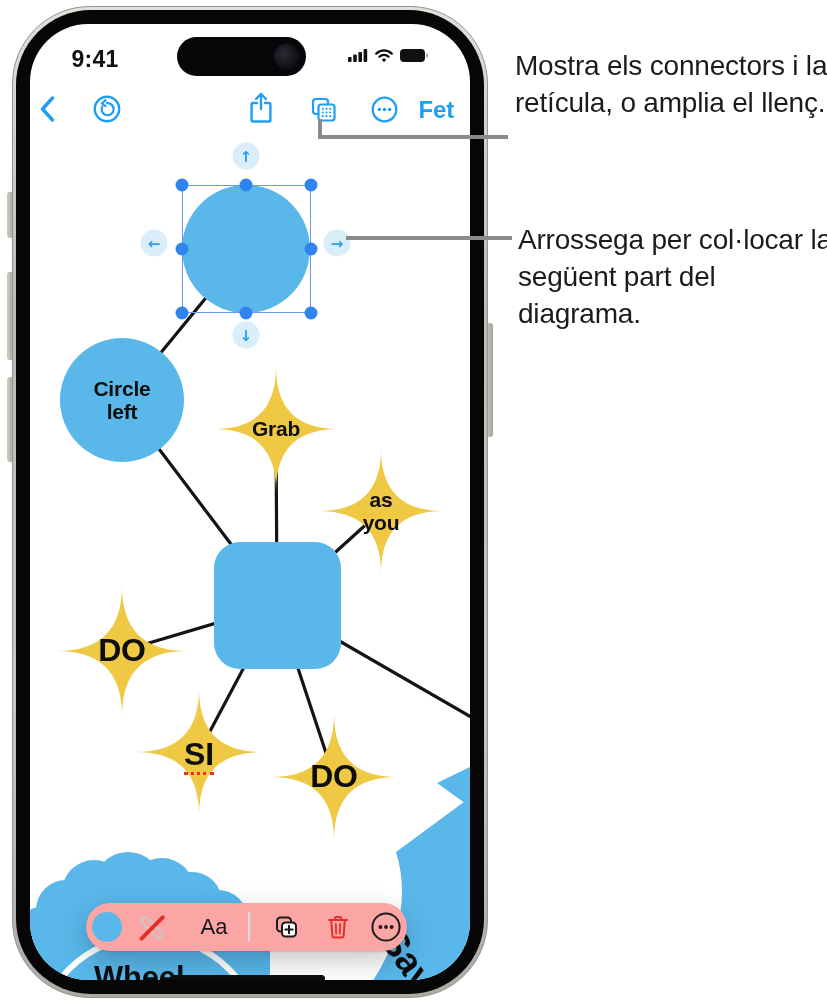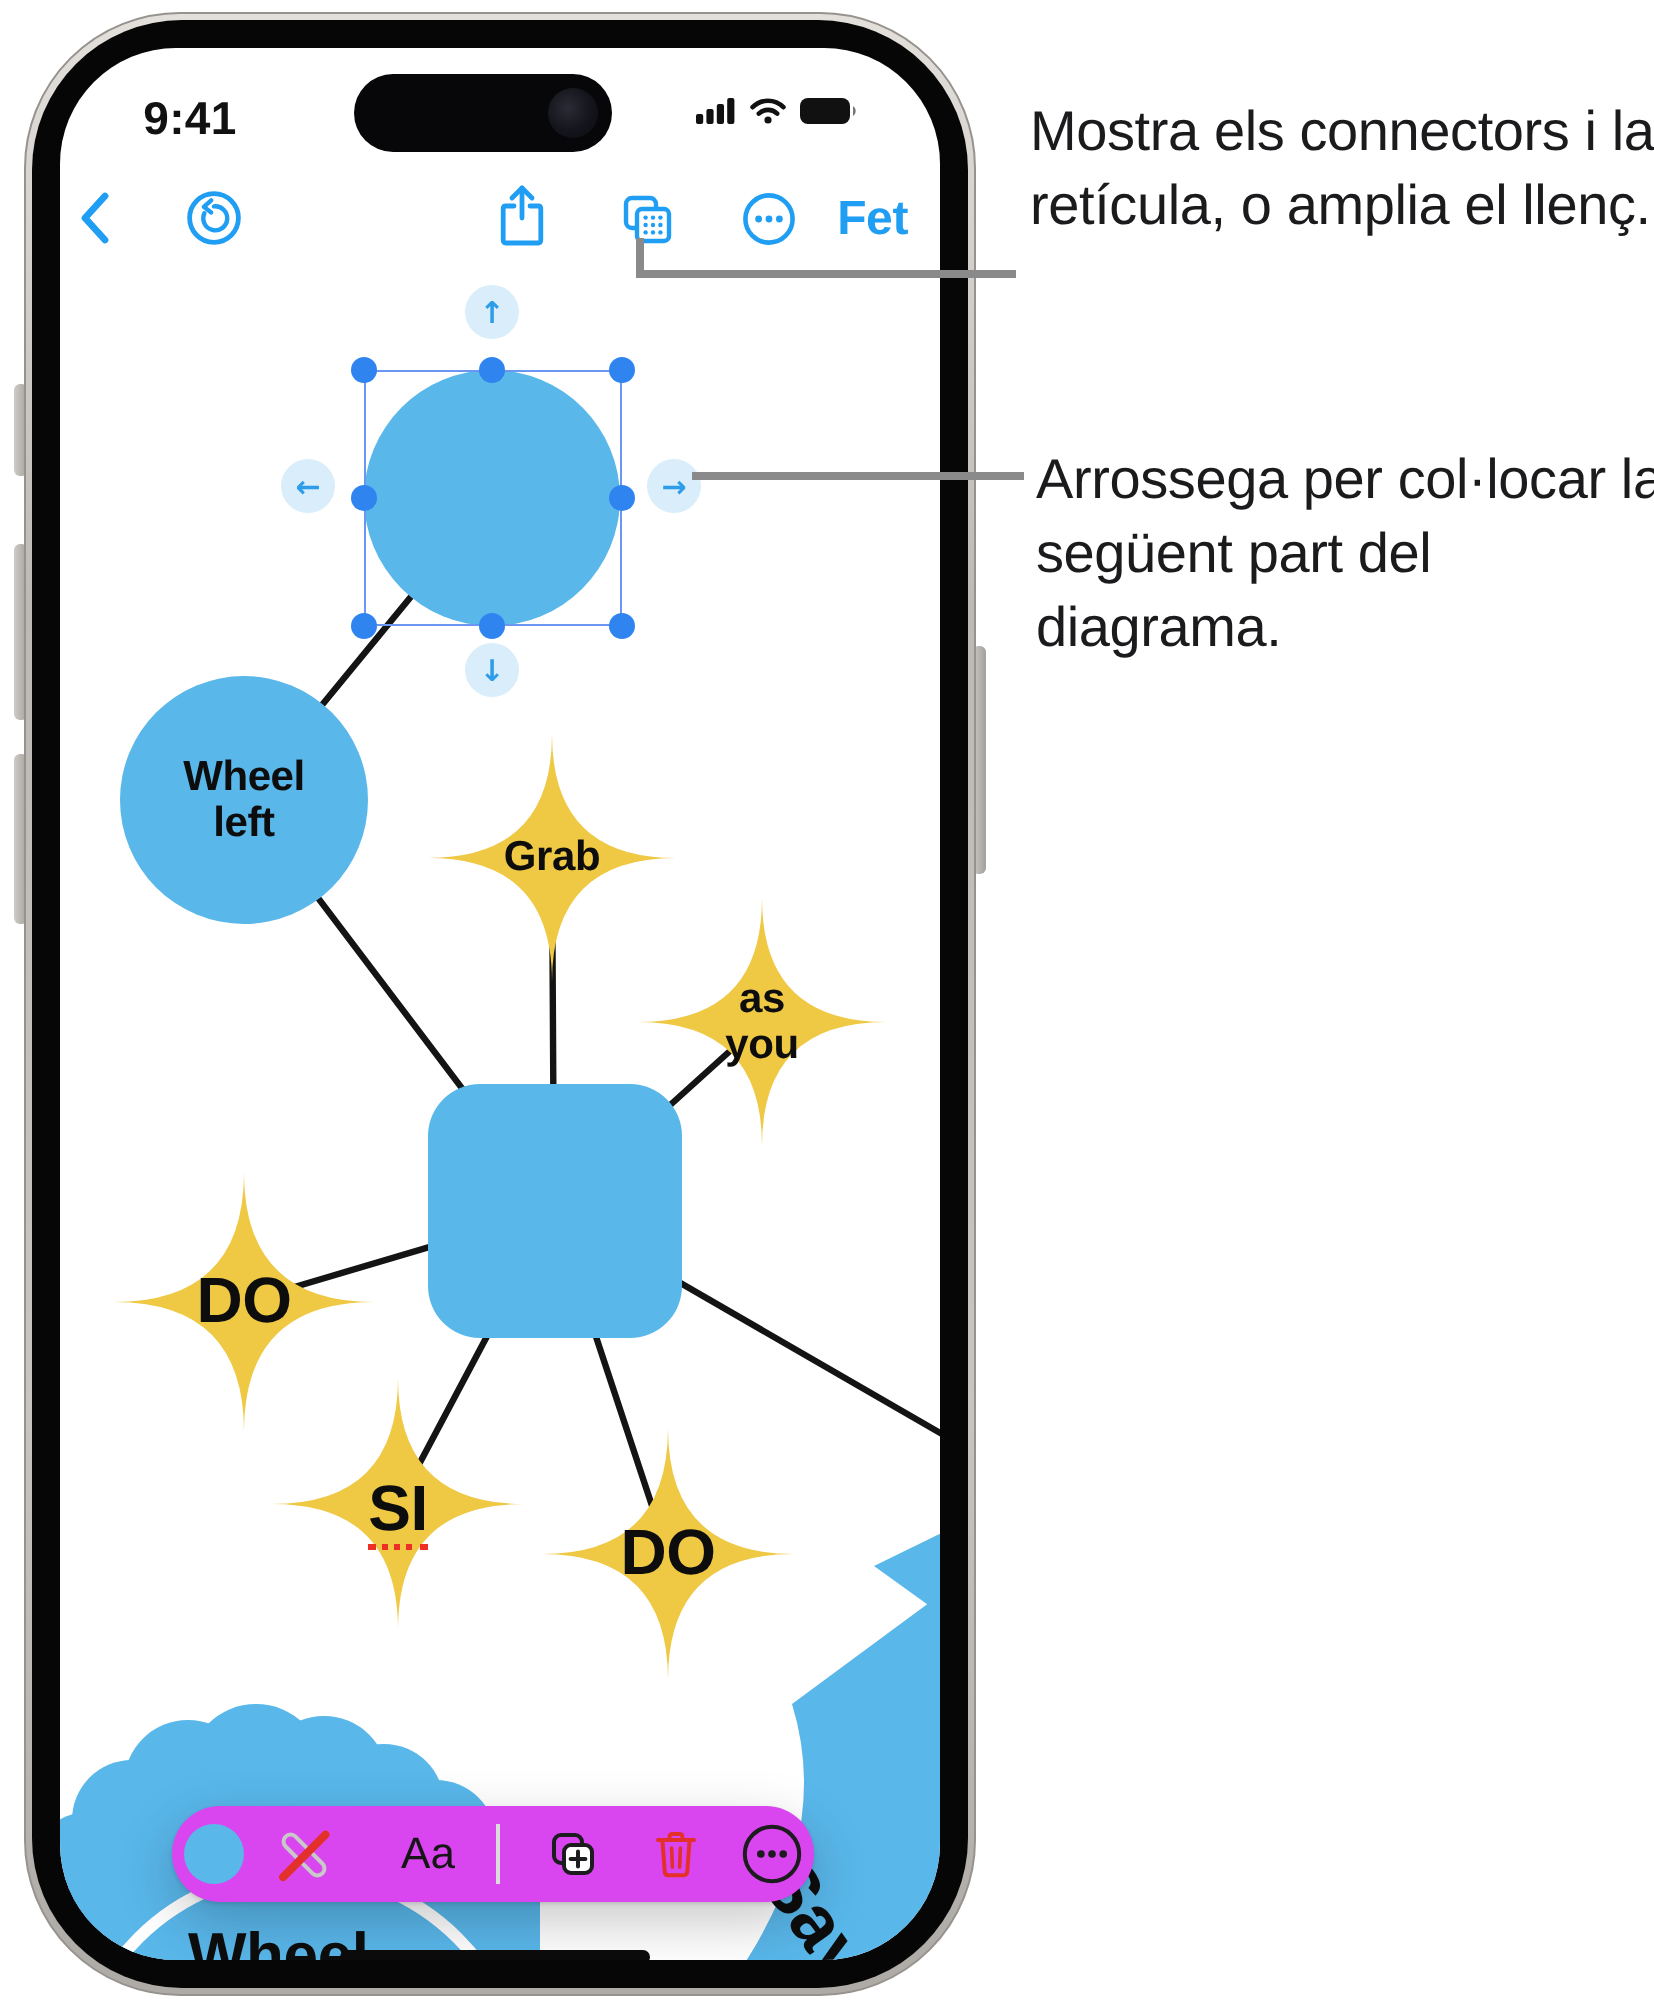--- a/index.html
+++ b/index.html
@@ -43,21 +43,21 @@
   .si-underline{border-bottom:3px dotted #ef2f23;padding-bottom:0px;}
 
   
   .sel-box{position:absolute;left:152px;top:161px;width:129px;height:128px;border:1.5px solid var(--selection-border);z-index:3;}
   .handle{position:absolute;width:13px;height:13px;border-radius:50%;background:var(--selection-blue);transform:translate(-50%,-50%);z-index:4;}
   .dir-arrow{position:absolute;width:27px;height:27px;border-radius:50%;background:#d9edfb;color:#2d9ce9;
              display:flex;align-items:center;justify-content:center;font-size:15px;font-weight:700;
              transform:translate(-50%,-50%);z-index:4;font-family:"DejaVu Sans",sans-serif;}
 
   
-  .pill{position:absolute;left:56px;top:879px;width:321px;height:48px;border-radius:24px;background:#d946ef;
+  .pill{position:absolute;left:56px;top:879px;width:321px;height:48px;border-radius:24px;background:#fca5a5;
         box-shadow:0 10px 28px rgba(0,0,0,.22),0 1px 2px rgba(0,0,0,.12);z-index:5;}
   .pill .swatch{position:absolute;left:6px;top:9px;width:30px;height:30px;border-radius:50%;background:var(--shape-blue);}
   .pill .p-icon{position:absolute;top:7px;width:34px;height:34px;display:flex;align-items:center;justify-content:center;}
   .pill .aa{position:absolute;left:108px;top:0;width:40px;height:48px;display:flex;align-items:center;justify-content:center;
             font-size:22px;font-weight:500;color:#161616;}
   .pill .divider{position:absolute;left:162px;top:9px;width:1.5px;height:30px;background:#dcdcdc;}
   .border-none-icon{position:relative;width:34px;height:34px;}
   .border-none-icon .capsule{position:absolute;left:3px;top:13px;width:28px;height:9px;border:2px solid #c9c9c9;border-radius:5px;transform:rotate(45deg);}
   .border-none-icon .slash{position:absolute;left:0px;top:15.5px;width:34px;height:3.6px;background:var(--destructive-red);border-radius:2px;transform:rotate(-45deg);}
 
@@ -136,21 +136,21 @@
           <path class="fill-yellow" d="M 351,425 Q 351,487 413,487 Q 351,487 351,549 Q 351,487 289,487 Q 351,487 351,425 Z"></path>
           <path class="fill-yellow" d="M 92,562 Q 92,627 157,627 Q 92,627 92,692 Q 92,627 27,627 Q 92,627 92,562 Z"></path>
           <path class="fill-yellow" d="M 169,665 Q 169,728 232,728 Q 169,728 169,791 Q 169,728 106,728 Q 169,728 169,665 Z"></path>
           <path class="fill-yellow" d="M 304,690 Q 304,753 367,753 Q 304,753 304,816 Q 304,753 241,753 Q 304,753 304,690 Z"></path>
 
           <circle class="fill-blue" cx="216" cy="225" r="64"></circle>
           <circle class="fill-blue" cx="92" cy="376" r="62"></circle>
           <rect class="fill-blue" x="184" y="518" width="127" height="127" rx="26"></rect>
         </svg>
 
-        <div class="shape-label lbl-sm" style="left:52px;top:347px;width:80px;height:58px;">Wheel left</div>
+        <div class="shape-label lbl-sm" style="left:52px;top:347px;width:80px;height:58px;">Circle left</div>
         <div class="shape-label lbl-sm" style="left:196px;top:394px;width:100px;height:22px;">Grab</div>
         <div class="shape-label lbl-sm" style="left:321px;top:464px;width:60px;height:46px;">as you</div>
         <div class="shape-label lbl-lg" style="left:42px;top:611px;width:100px;height:32px;">DO</div>
         <div class="shape-label lbl-lg" style="left:119px;top:716px;width:100px;height:32px;">
           <span class="si-underline">SI</span>
         </div>
         <div class="shape-label lbl-lg" style="left:254px;top:737px;width:100px;height:32px;">DO</div>
         <div class="shape-label" style="left:64px;top:936px;width:160px;height:36px;font-size:31px;justify-content:flex-start;text-align:left;">Wheel</div>
         <div class="shape-label" style="left:368px;top:888px;width:90px;height:40px;font-size:37px;transform:rotate(55deg);transform-origin:left top;">Sav</div>
 

